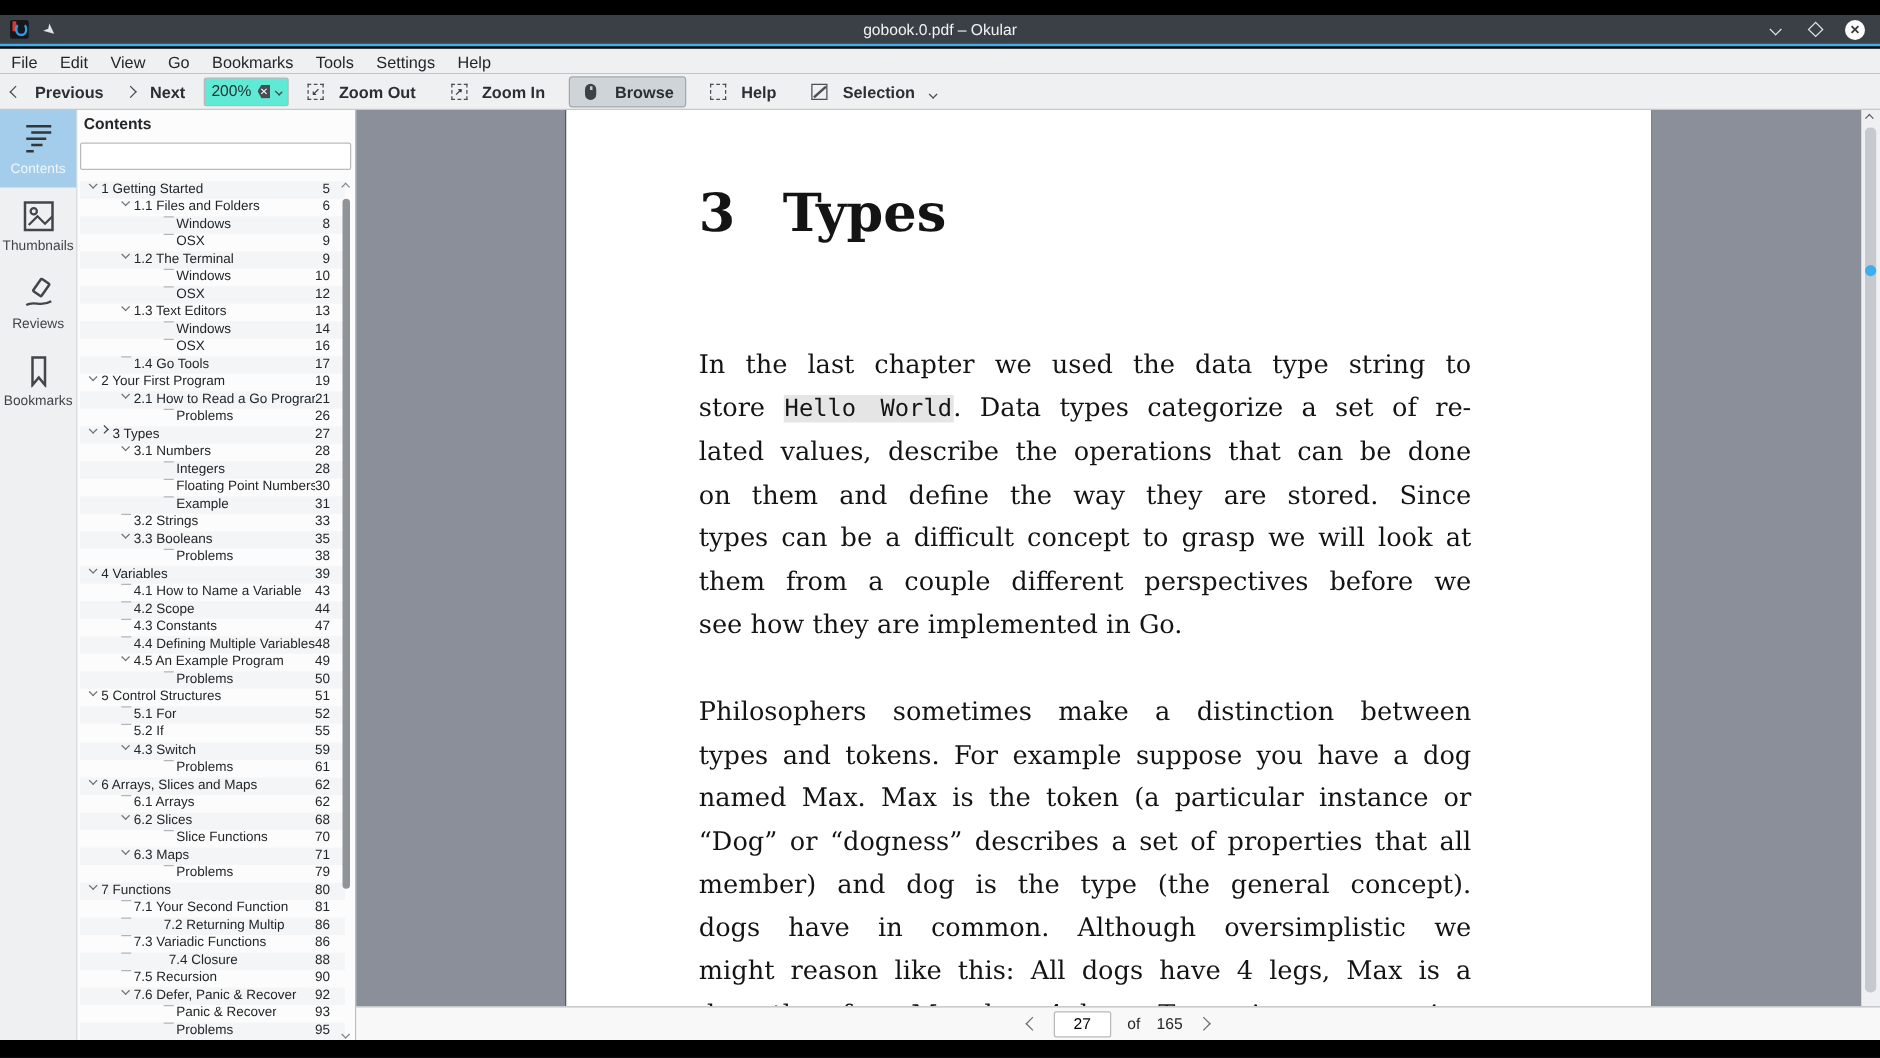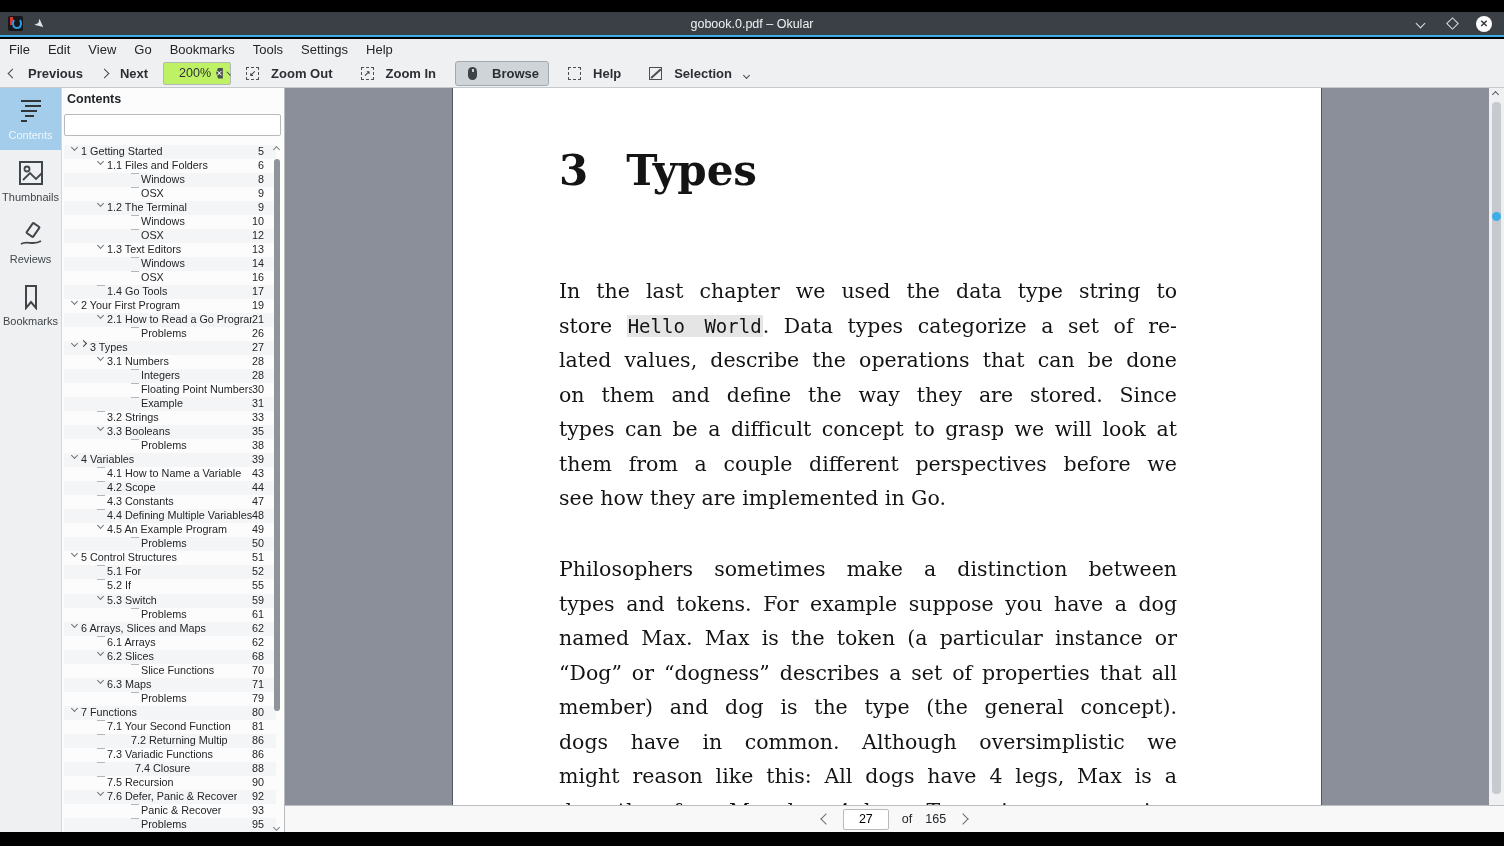--- a/index.html
+++ b/index.html
@@ -45,22 +45,22 @@
   .tbtn.pressed { background:#cfd4d8; border:1px solid #a3a9ae; }
   .ticon { width:15px; height:15px; display:inline-flex; align-items:center; justify-content:center;
            color:#3e4348; font-size:9px; }
   .dashedbox { width:13px; height:13px; border:1px dashed #4a4f54; display:inline-flex;
                align-items:center; justify-content:center; font-size:8px; color:#3e4348; }
   .selbox { width:13px; height:13px; border:1px solid #4a4f54; position:relative; }
   .selbox::after { content:""; position:absolute; left:1px; top:9px; width:13px; height:1.6px;
                    background:#4a4f54; transform:rotate(-42deg); transform-origin:left; }
   .mouseicon { width:9px; height:13px; background:#3d4247; border-radius:5px 5px 5px 5px; position:relative; }
   .mouseicon::after { content:""; position:absolute; top:2px; left:3.5px; width:2px; height:3px; background:#c9cdd1; }
-  .combo { width:68px; height:23px; background:#bef264; border:1px solid #b4b8bb; border-radius:2px;
-           display:flex; align-items:center; padding:0 15px; gap:5px; margin:0 6px; font-size:12.5px; }
+  .combo { width:68px; height:23px; background:#5eead4; border:1px solid #b4b8bb; border-radius:2px;
+           display:flex; align-items:center; padding:0 5px; gap:5px; margin:0 6px; font-size:12.5px; }
   .combo .clear { width:15px; height:11px; background:#484d52; color:#fff; font-size:8px; line-height:11px;
                   text-align:center; clip-path:polygon(30% 0,100% 0,100% 100%,30% 100%,0 50%); }
   .combo .chev { color:#45494d; margin-left:auto; }
   .tsep { width:10px; }
 
   
   .main { position:absolute; top:88px; left:0; width:1504px; height:744px; background:#eff0f1; }
 
   
   .tabstrip { position:absolute; left:0; top:0; width:62px; height:744px; background:#eff0f1;
@@ -463,21 +463,21 @@
             <span class="tmark">
               <span class="tdash"></span>
             </span>
             <span class="tlabel">5.2 If</span>
             <span class="tpage">55</span>
           </div>
           <div class="trow alt" style="padding-left: 30px;">
             <span class="tmark">
               <span class="chev down sm"></span>
             </span>
-            <span class="tlabel">5.3 Switch</span>
+            <span class="tlabel">4.3 Switch</span>
             <span class="tpage">59</span>
           </div>
           <div class="trow" style="padding-left: 64px;">
             <span class="tmark">
               <span class="tdash"></span>
             </span>
             <span class="tlabel">Problems</span>
             <span class="tpage">61</span>
           </div>
           <div class="trow alt" style="padding-left: 4px;">

